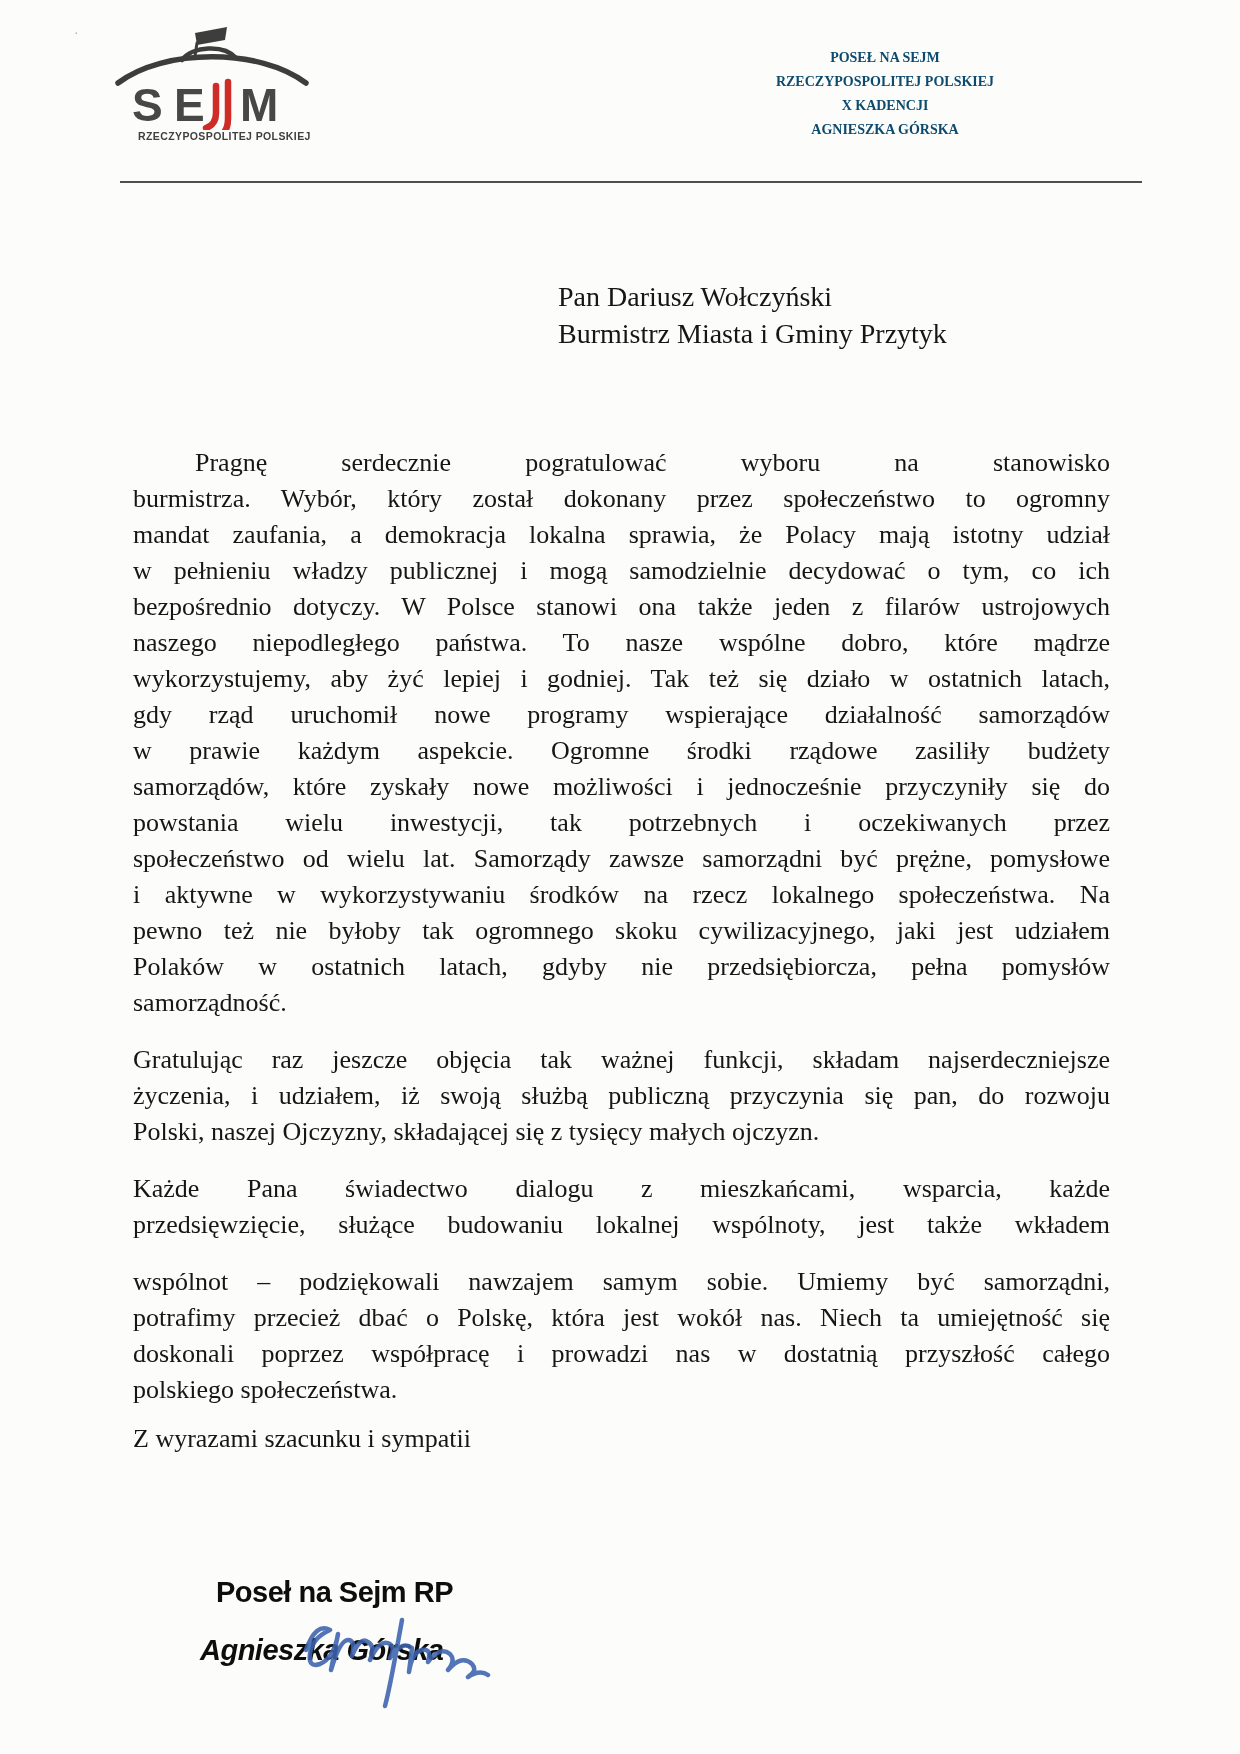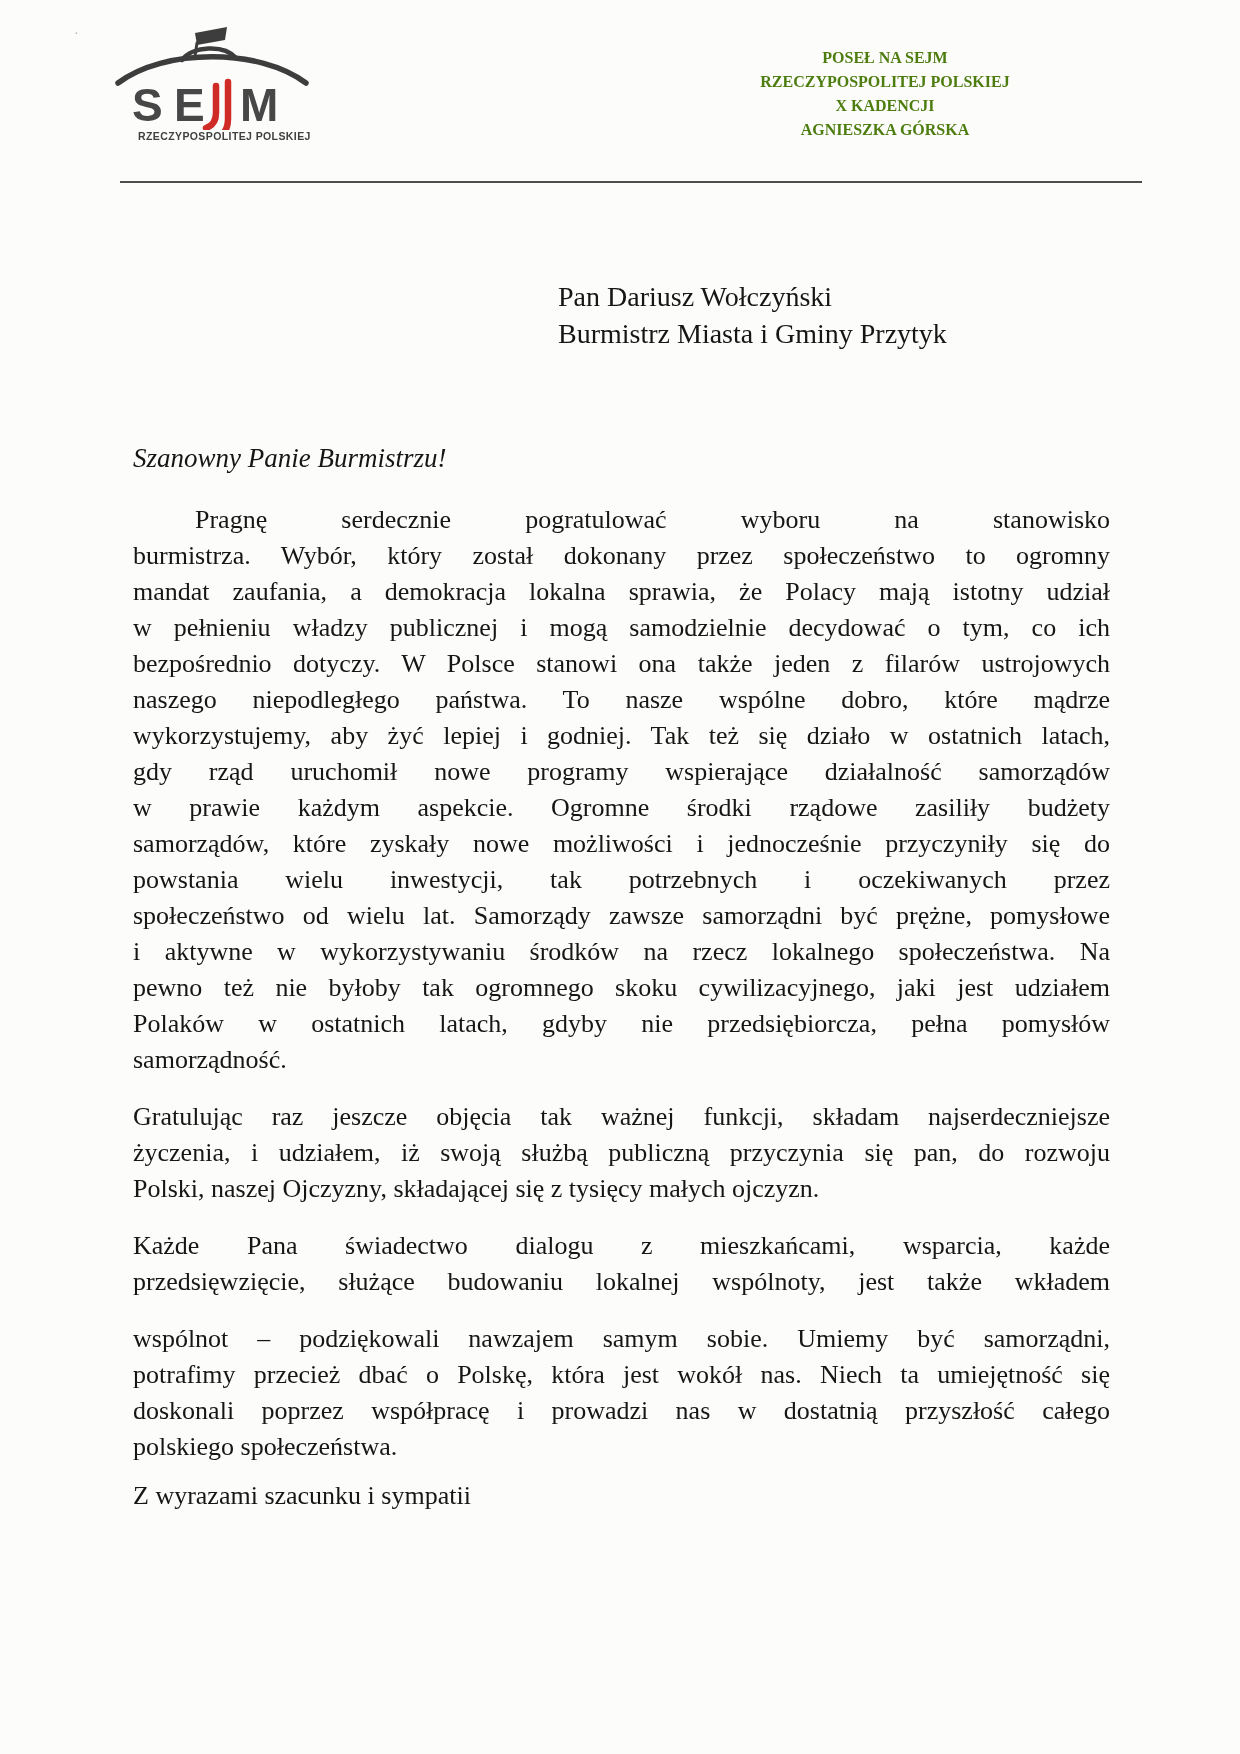--- a/index.html
+++ b/index.html
@@ -15,22 +15,22 @@
   }
   
   .logo{position:absolute;left:112px;top:26px;width:210px;}
   .logo-sub{
     font-family:"Liberation Sans","DejaVu Sans",sans-serif;
     font-weight:bold;font-size:10.5px;letter-spacing:.4px;
     color:#3f3f3f;margin:-4px 0 0 26px;white-space:nowrap;
   }
   .sender{
     position:absolute;left:680px;top:46px;width:410px;
-    text-align:center;font-weight:bold;font-size:16px;line-height:24px;
-    color:#4d7c0f;
+    text-align:center;font-weight:bold;font-size:14px;line-height:24px;
+    color:#0c4a6e;
   }
   .rule{position:absolute;left:120px;top:181px;width:1022px;height:2px;background:#4e4e4e;}
   
   .recipient{position:absolute;left:558px;top:254px;font-size:28px;line-height:37px;margin-top:24px;}
   
   .bodywrap{position:absolute;left:133px;top:440px;width:977px;font-size:26px;line-height:36px;}
   .salutation{font-style:italic;font-size:27px;margin-bottom:26px;}
   .para{margin:5px 0 21px 0;}
   .line{text-align:justify;text-align-last:justify;}
   .line.last{text-align-last:left;}
@@ -79,21 +79,20 @@
   </div>
 
   <div class="rule"></div>
 
   <div class="recipient">
     <div>Pan Dariusz Wołczyński</div>
     <div>Burmistrz Miasta i Gminy Przytyk</div>
   </div>
 
   <div class="bodywrap">
-    <div class="salutation">Szanowny Panie Burmistrzu!</div>
     <div>
         <div class="para">
           <div class="line first">Pragnę serdecznie pogratulować wyboru na stanowisko</div>
           <div class="line">burmistrza. Wybór, który został dokonany przez społeczeństwo to ogromny</div>
           <div class="line">mandat zaufania, a demokracja lokalna sprawia, że Polacy mają istotny udział</div>
           <div class="line">w pełnieniu władzy publicznej i mogą samodzielnie decydować o tym, co ich</div>
           <div class="line">bezpośrednio dotyczy. W Polsce stanowi ona także jeden z filarów ustrojowych</div>
           <div class="line">naszego niepodległego państwa. To nasze wspólne dobro, które mądrze</div>
           <div class="line">wykorzystujemy, aby żyć lepiej i godniej. Tak też się działo w ostatnich latach,</div>
           <div class="line">gdy rząd uruchomił nowe programy wspierające działalność samorządów</div>
@@ -118,14 +117,24 @@
         <div class="para">
           <div class="line">wspólnot – podziękowali nawzajem samym sobie. Umiemy być samorządni,</div>
           <div class="line">potrafimy przecież dbać o Polskę, która jest wokół nas. Niech ta umiejętność się</div>
           <div class="line">doskonali poprzez współpracę i prowadzi nas w dostatnią przyszłość całego</div>
           <div class="line last">polskiego społeczeństwa.</div>
         </div>
       </div>
     <div class="closing">Z wyrazami szacunku i sympatii</div>
   </div>
 
+  <div class="sig">
+    <div class="sig-title">Poseł na Sejm RP</div>
+    <div class="sig-name">Agnieszka Górska</div>
+    <svg class="sig-ink" width="250" height="125" viewBox="0 0 250 125">
+      <g stroke="#3c63ae" stroke-width="4.5" fill="none" stroke-linecap="round" stroke-linejoin="round" opacity="0.88">
+        <path d="M16,64 q10,-28 24,-20 q-18,8 -20,24 q-2,14 10,10 q14,-6 18,-30 l-7,36 q9,-30 17,-30 q8,0 4,16 q8,-20 16,-14 q8,5 2,18 q10,-22 20,-16 q6,4 0,14 q12,-18 22,-10 l-3,24 q3,-20 13,-22 q10,-2 6,12 q12,-16 22,-8 q6,6 -2,16 q14,-16 24,-6 q6,7 -4,13 q12,-8 20,-2"></path>
+        <path d="M112,34 C104,78 100,102 95,120"></path>
+      </g>
+    </svg>
+  </div>
 
 </div>
 
 </body></html>

